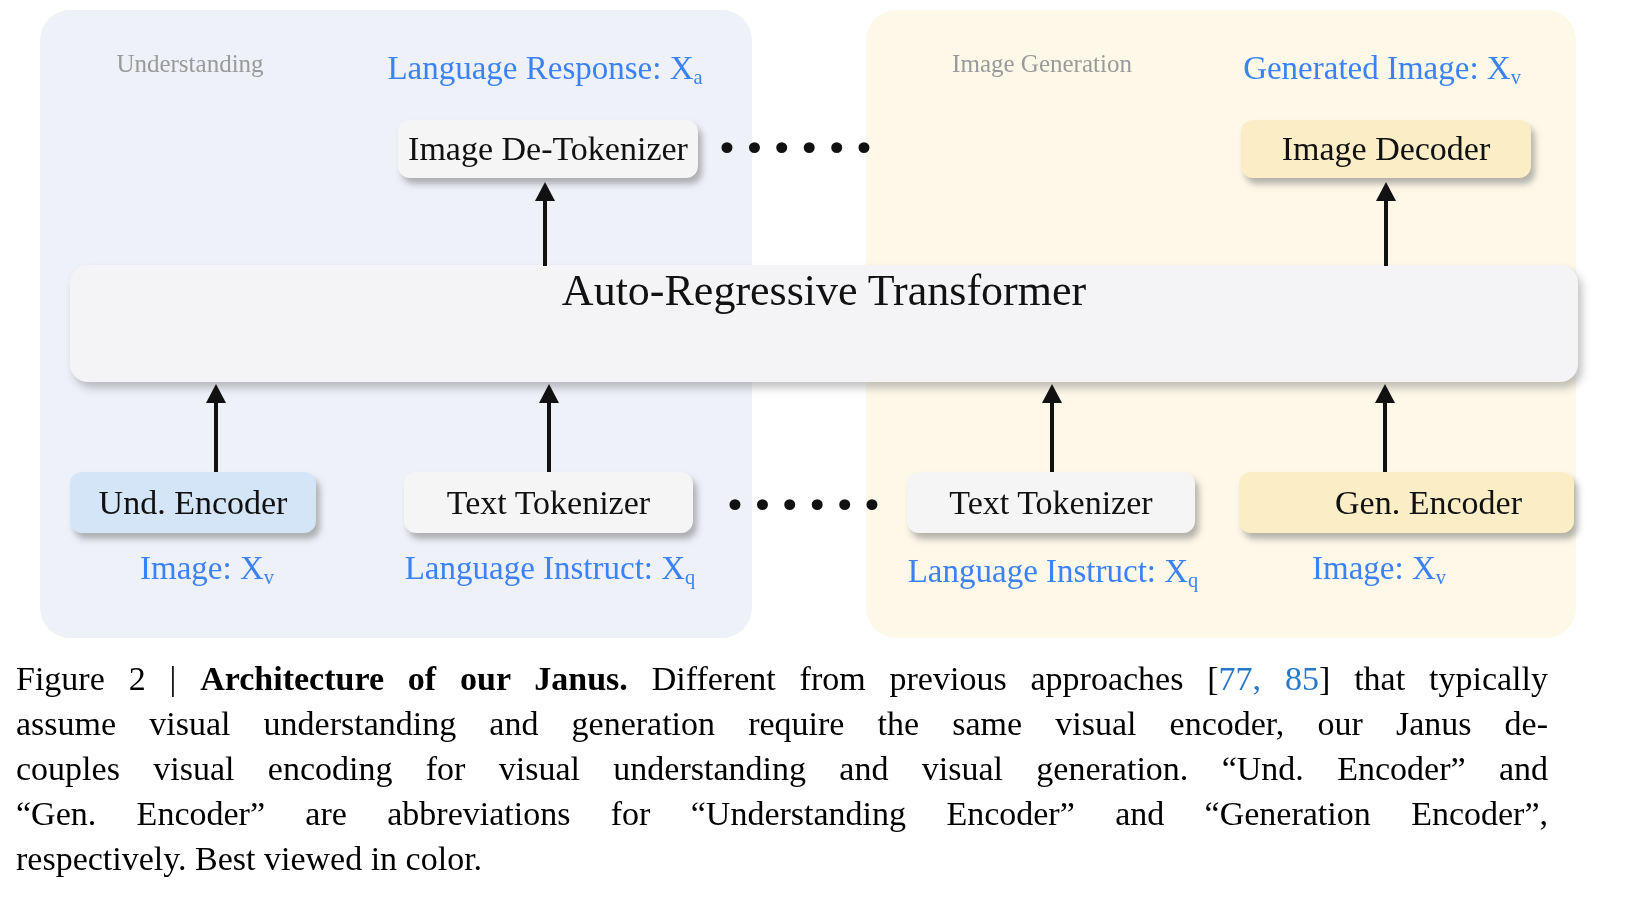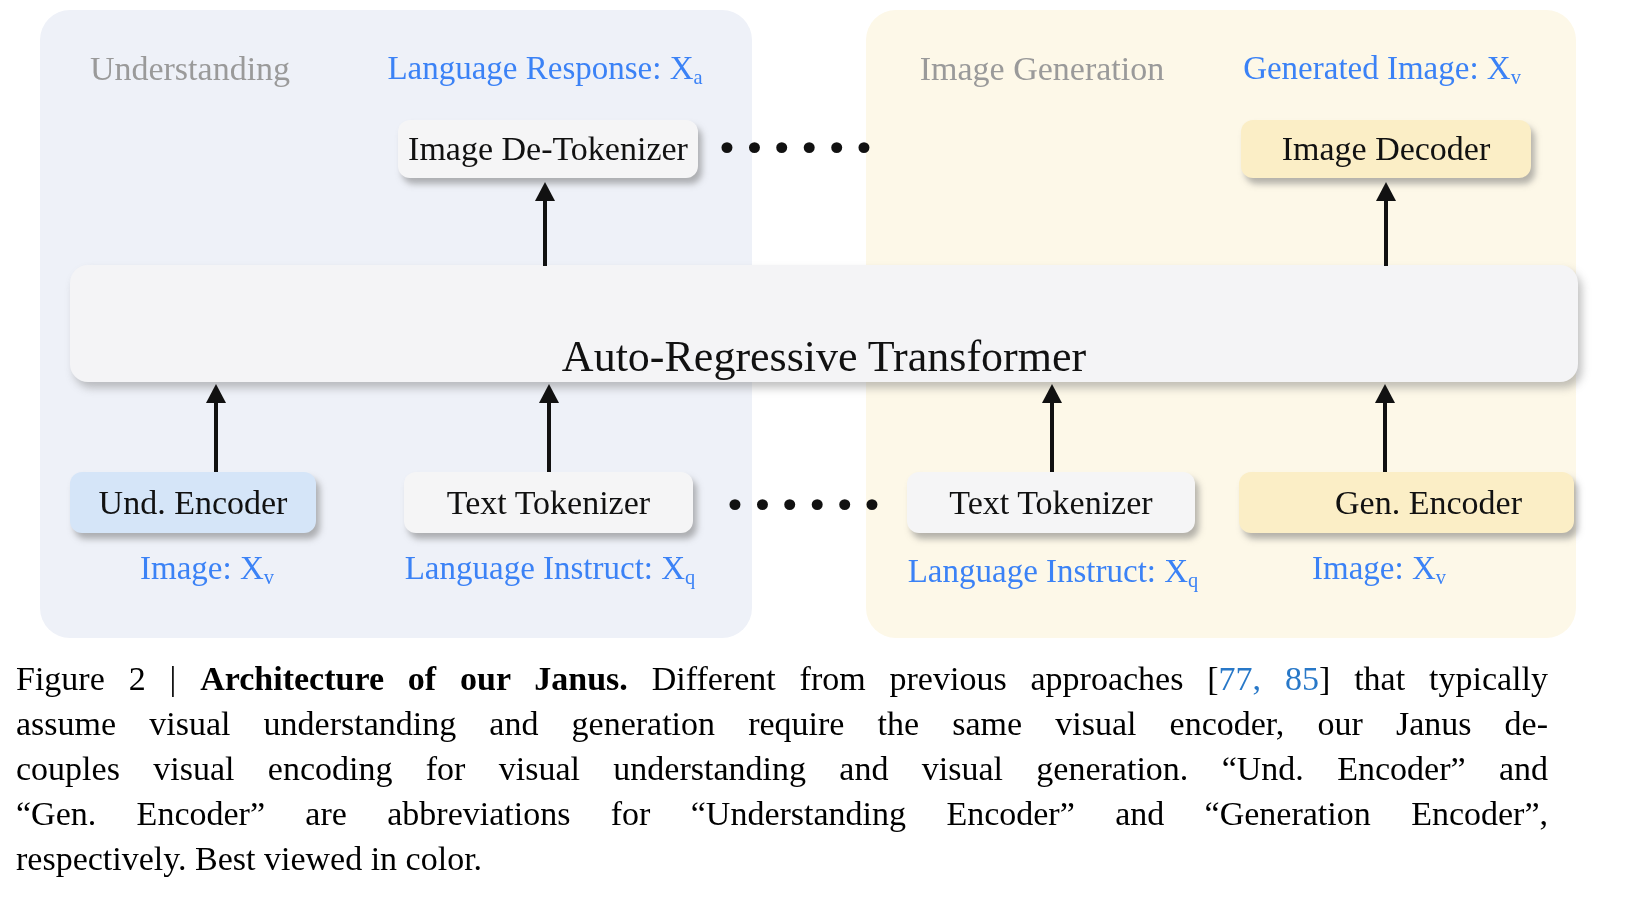--- a/index.html
+++ b/index.html
@@ -4,39 +4,39 @@
 <style>
   html,body{margin:0;padding:0;background:#ffffff;}
   #stage{
     position:relative; width:1626px; height:918px; background:#ffffff;
     font-family:"Liberation Serif", serif; color:#111; overflow:hidden;
   }
   .panel{position:absolute; top:10px; height:628px; border-radius:30px;}
   #panel-left{left:40px; width:712px; background:#eef1f8;}
   #panel-right{left:866px; width:710px; background:#fdf8e8;}
   .panel-title{
-    position:absolute; top:50px; font-size:34px; color:#9a9a9a;
+    position:absolute; top:50px; font-size:25px; color:#9a9a9a;
     white-space:nowrap; transform:translateX(-50%);
   }
   .io-label{
     position:absolute; font-size:33px; color:#3b82f6; white-space:nowrap;
     transform:translateX(-50%);
   }
   .sub{font-size:0.62em; position:relative; top:0.22em;}
   .box{
     position:absolute; display:flex; align-items:center; justify-content:center;
     border-radius:12px; font-size:34px; color:#111; white-space:nowrap;
     box-shadow:4px 6px 6px rgba(110,110,110,0.5);
   }
   .gray-box{background:#f5f5f6;}
   .blue-box{background:#d5e5f8;}
   .yellow-box{background:#fbeec6;}
   #transformer{
     position:absolute; left:70px; top:265px; width:1508px; height:117px;
-    background:#f4f4f6; border-radius:18px; display:flex; align-items:flex-end;
+    background:#f4f4f6; border-radius:18px; display:flex; align-items:flex-start;
     justify-content:center; font-size:44px; color:#111;
     box-shadow:4px 6px 8px rgba(120,120,120,0.45);
   }
   .arrow{position:absolute; display:flex; flex-direction:column; align-items:center; width:20px;}
   .arrow-head{width:0; height:0; border-left:10px solid transparent;
     border-right:10px solid transparent; border-bottom:19px solid #111;}
   .arrow-shaft{width:4px; flex:1; background:#111;}
   .dots{
     position:absolute; font-family:"DejaVu Sans", sans-serif; font-size:38px;
     letter-spacing:5px; color:#111; transform:translateX(-50%); white-space:nowrap;

